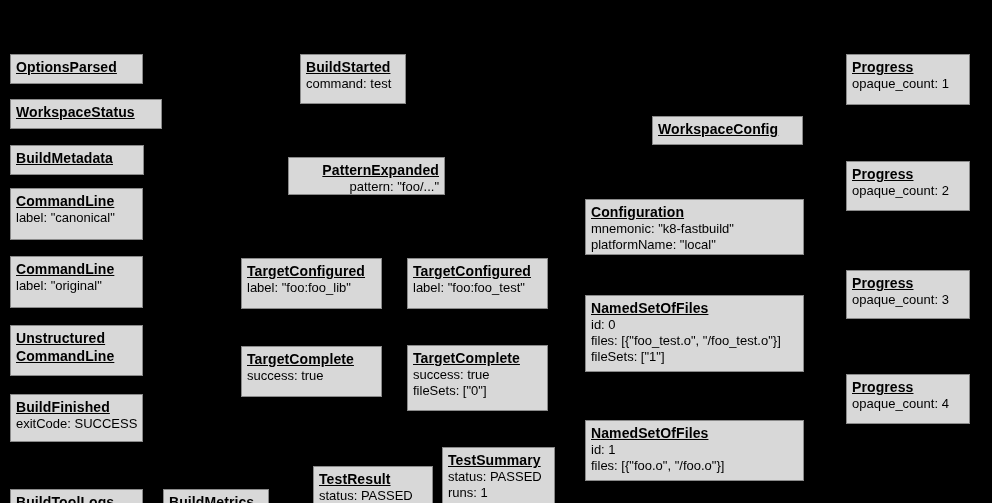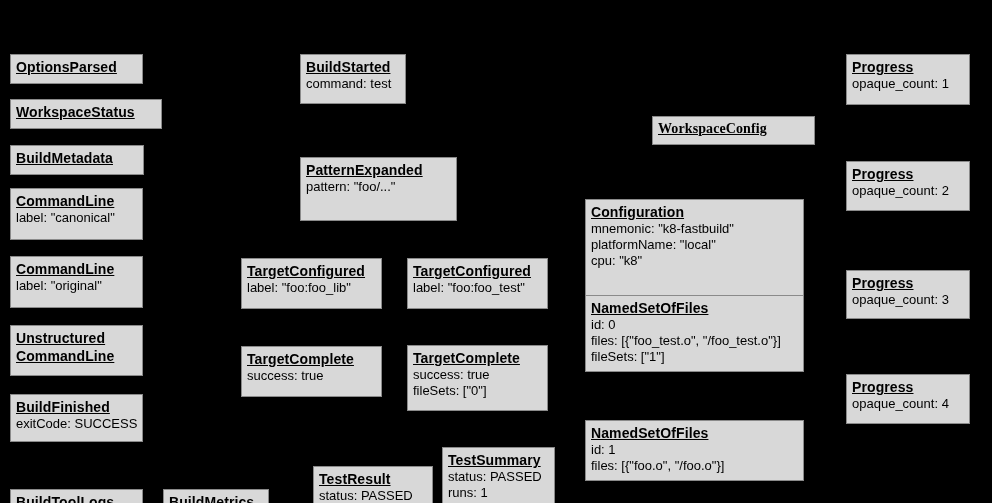--- a/index.html
+++ b/index.html
@@ -75,21 +75,21 @@
     <div class="node" style="left: 10px; top: 447px; width: 133px; height: 30px;">
       <div class="node-title">BuildToolLogs</div>
     </div>
     <div class="node" style="left: 163px; top: 447px; width: 106px; height: 30px;">
       <div class="node-title">BuildMetrics</div>
     </div>
     <div class="node" style="left: 300px; top: 12px; width: 106px; height: 50px;">
       <div class="node-title">BuildStarted</div>
       <div class="node-line">command: test</div>
     </div>
-    <div class="node" style="left: 300px; top: 115px; width: 157px; height: 64px;">
+    <div class="node" style="left: 288px; top: 115px; width: 157px; height: 38px; text-align: right;">
       <div class="node-title">PatternExpanded</div>
       <div class="node-line">pattern: "foo/..."</div>
     </div>
     <div class="node" style="left: 241px; top: 216px; width: 141px; height: 51px;">
       <div class="node-title">TargetConfigured</div>
       <div class="node-line">label: "foo:foo_lib"</div>
     </div>
     <div class="node" style="left: 407px; top: 216px; width: 141px; height: 51px;">
       <div class="node-title">TargetConfigured</div>
       <div class="node-line">label: "foo:foo_test"</div>
@@ -105,24 +105,24 @@
     </div>
     <div class="node" style="left: 313px; top: 424px; width: 120px; height: 39px;">
       <div class="node-title">TestResult</div>
       <div class="node-line">status: PASSED</div>
     </div>
     <div class="node" style="left: 442px; top: 405px; width: 113px; height: 59px;">
       <div class="node-title">TestSummary</div>
       <div class="node-line">status: PASSED</div>
       <div class="node-line">runs: 1</div>
     </div>
-    <div class="node" style="left: 652px; top: 74px; width: 163px; height: 29px; font-family: Liberation Serif, serif;">
+    <div class="node" style="left: 652px; top: 74px; width: 151px; height: 29px;">
       <div class="node-title">WorkspaceConfig</div>
     </div>
-    <div class="node" style="left: 585px; top: 157px; width: 219px; height: 97px;">
+    <div class="node" style="left: 585px; top: 157px; width: 219px; height: 56px;">
       <div class="node-title">Configuration</div>
       <div class="node-line">mnemonic: "k8-fastbuild"</div>
       <div class="node-line">platformName: "local"</div>
       <div class="node-line">cpu: "k8"</div>
     </div>
     <div class="node" style="left: 585px; top: 253px; width: 219px; height: 77px;">
       <div class="node-title">NamedSetOfFiles</div>
       <div class="node-line">id: 0</div>
       <div class="node-line">files: [{"foo_test.o", "/foo_test.o"}]</div>
       <div class="node-line">fileSets: ["1"]</div>

